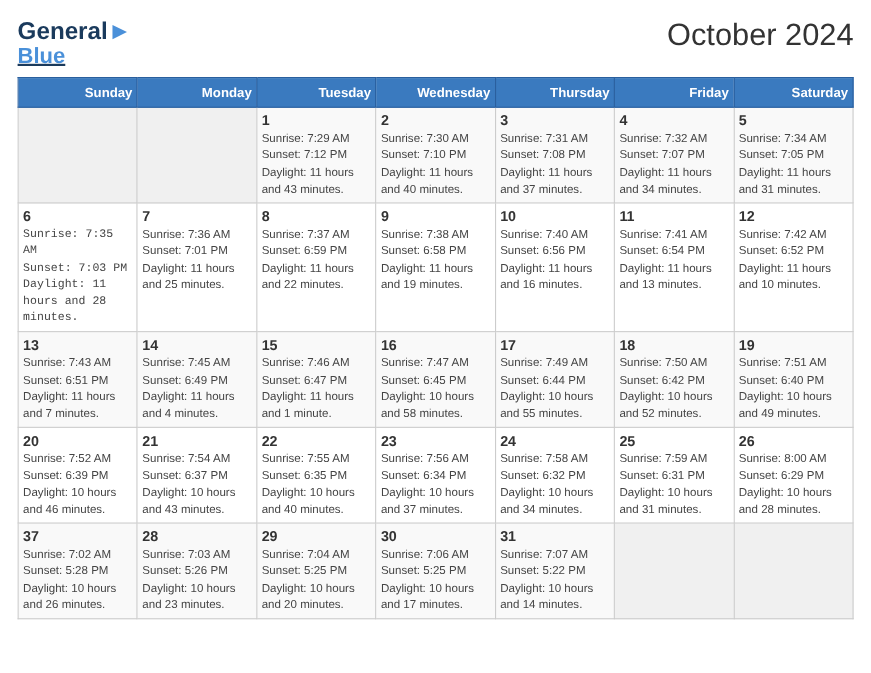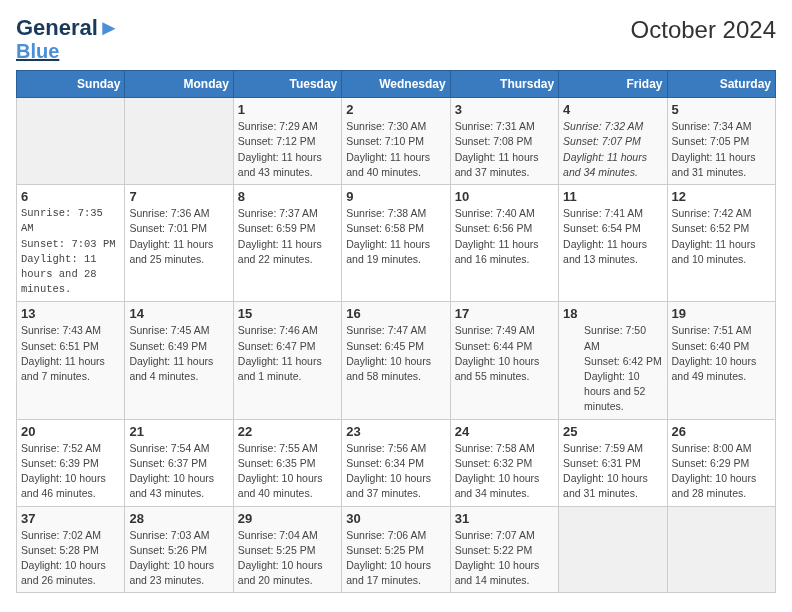--- a/index.html
+++ b/index.html
@@ -26,21 +26,21 @@
       color: #1a3a5c;
       line-height: 1.1;
     }
     .logo-text span {
       color: #4a90d9;
     }
     .title-block {
       text-align: right;
     }
     .month-title {
-      font-size: 24px;
+      font-size: 28px;
       color: #333;
       font-weight: normal;
     }
     .location {
       font-size: 14px;
       color: #555;
     }
     table {
       width: 100%;
       border-collapse: collapse;
@@ -126,21 +126,21 @@
 Daylight: 11 hours and 40 minutes.</div>
         </td>
         <td>
           <div class="day-num">3</div>
           <div class="day-info" style="white-space: pre-line;">Sunrise: 7:31 AM
 Sunset: 7:08 PM
 Daylight: 11 hours and 37 minutes.</div>
         </td>
         <td>
           <div class="day-num">4</div>
-          <div class="day-info" style="white-space: pre-line; font-style: italic;">Sunrise: 7:32 AM
+          <div class="day-info" style="white-space: pre-line;">Sunrise: 7:32 AM
 Sunset: 7:07 PM
 Daylight: 11 hours and 34 minutes.</div>
         </td>
         <td>
           <div class="day-num">5</div>
           <div class="day-info" style="white-space: pre-line;">Sunrise: 7:34 AM
 Sunset: 7:05 PM
 Daylight: 11 hours and 31 minutes.</div>
         </td>
       </tr>
@@ -214,21 +214,21 @@
 Daylight: 10 hours and 58 minutes.</div>
         </td>
         <td>
           <div class="day-num">17</div>
           <div class="day-info" style="white-space: pre-line;">Sunrise: 7:49 AM
 Sunset: 6:44 PM
 Daylight: 10 hours and 55 minutes.</div>
         </td>
         <td>
           <div class="day-num">18</div>
-          <div class="day-info" style="white-space: pre-line; margin-left: 21px;">Sunrise: 7:50 AM
+          <div class="day-info" style="white-space: pre-line;">Sunrise: 7:50 AM
 Sunset: 6:42 PM
 Daylight: 10 hours and 52 minutes.</div>
         </td>
         <td>
           <div class="day-num">19</div>
           <div class="day-info" style="white-space: pre-line;">Sunrise: 7:51 AM
 Sunset: 6:40 PM
 Daylight: 10 hours and 49 minutes.</div>
         </td>
       </tr>

